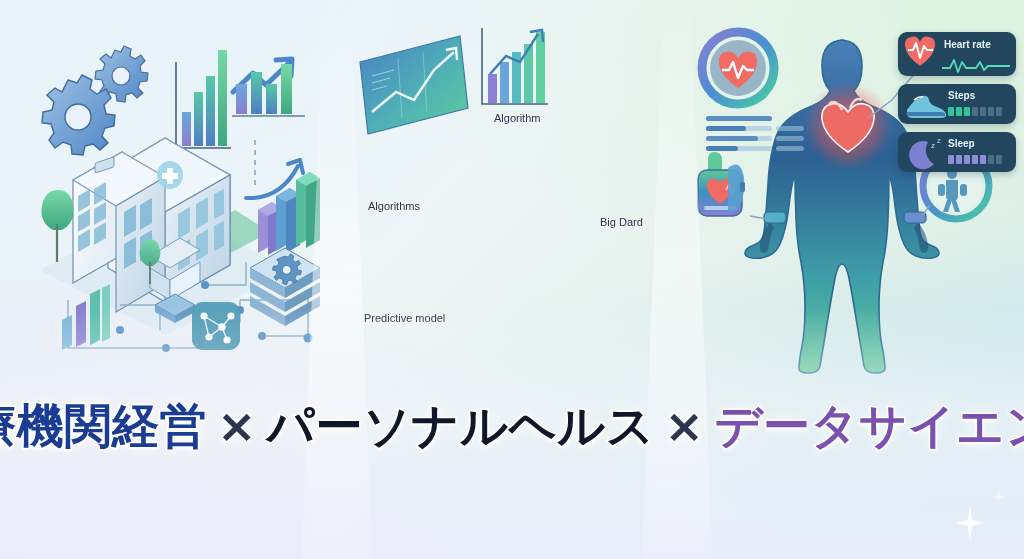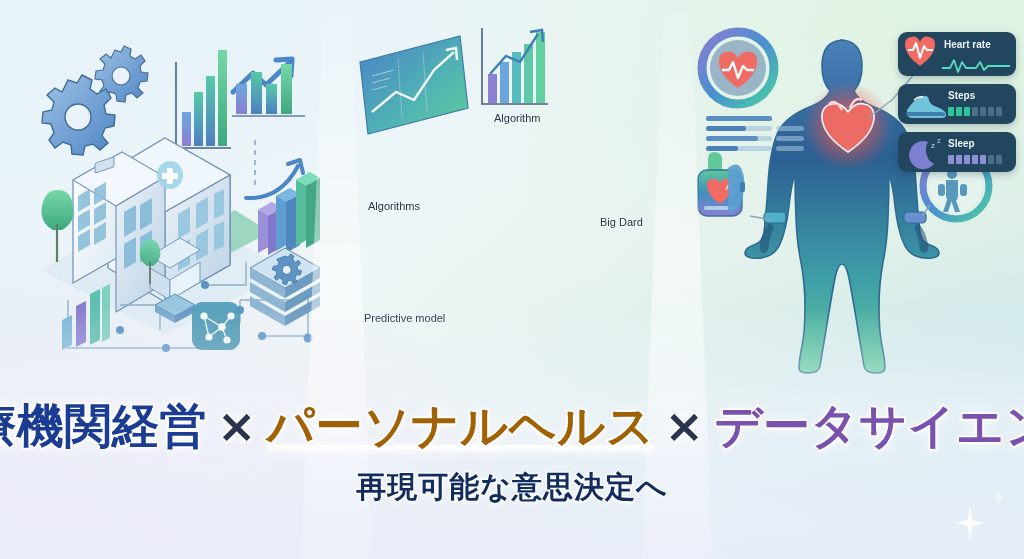--- a/index.html
+++ b/index.html
@@ -46,21 +46,21 @@
     padding-top:18px;box-sizing:border-box;}
   .headline{display:flex;align-items:center;justify-content:center;gap:10px;white-space:nowrap;}
   .headline span{
     font-size:47px;font-weight:700;letter-spacing:.5px;line-height:1;
     font-family:"DejaVu Sans","Liberation Sans",sans-serif;
     -webkit-text-stroke:3px rgba(255,255,255,.92);
     paint-order:stroke fill;
     text-shadow:0 2px 5px rgba(255,255,255,.95),0 0 16px rgba(255,255,255,.9);
   }
   .seg-a{color:#1b3c93;}
-  .seg-b{color:#a16207;text-decoration:underline;}
+  .seg-b{color:#0f172a;}
   .seg-c{color:#7b51ae;}
   .xmark{font-size:34px;font-weight:400;color:#2c3550;
     -webkit-text-stroke:2px rgba(255,255,255,.9);paint-order:stroke fill;
     text-shadow:0 1px 4px rgba(255,255,255,.95);}
   .subline{margin-top:18px;font-size:30px;font-weight:700;color:#132c5e;
     font-family:"DejaVu Sans","Liberation Sans",sans-serif;
     -webkit-text-stroke:2.5px rgba(255,255,255,.9);paint-order:stroke fill;
     text-shadow:0 2px 5px rgba(255,255,255,.95);letter-spacing:1px;}
   .lbl{position:absolute;font-size:11px;color:#24344b;font-weight:500;
     font-family:"Liberation Sans",sans-serif;white-space:nowrap;
@@ -641,16 +641,15 @@
     </div>
 
   <div class="titleblock">
     <div class="headline">
       <span class="seg-a">医療機関経営</span>
       <span class="xmark">×</span>
       <span class="seg-b">パーソナルヘルス</span>
       <span class="xmark">×</span>
       <span class="seg-c">データサイエンス</span>
     </div>
-    <div class="subline">再現可能な意思決定へ</div>
   </div>
 
 </div>
 
 </body></html>

